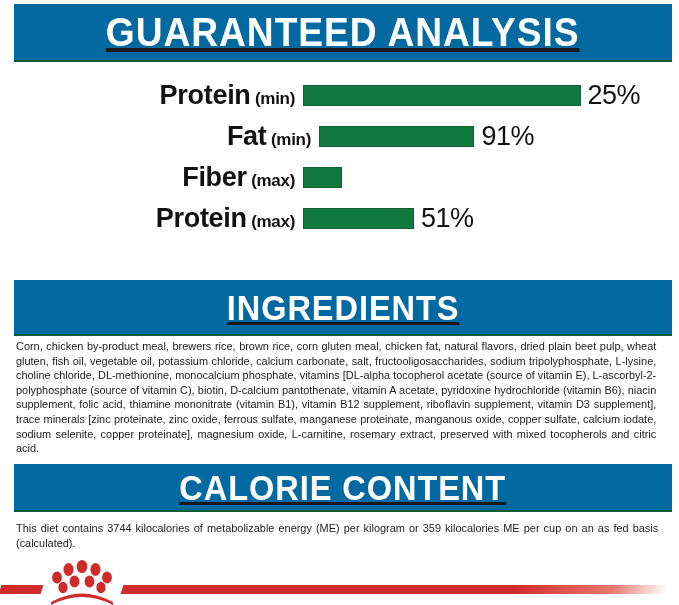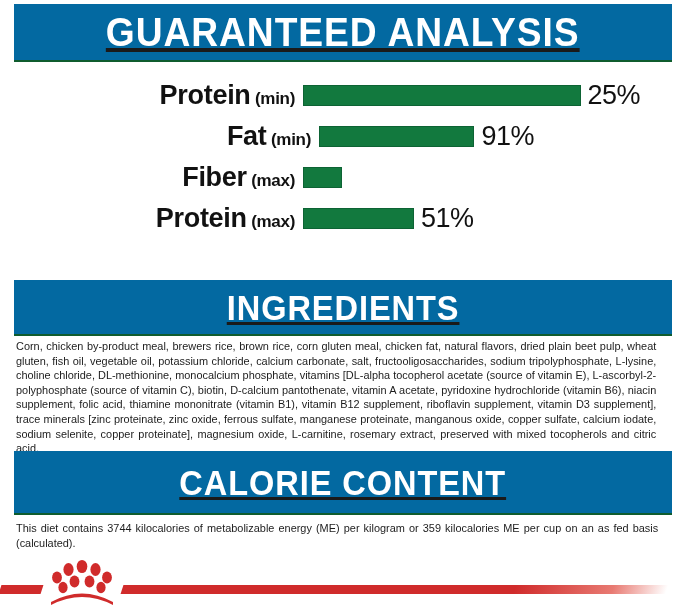--- a/index.html
+++ b/index.html
@@ -39,21 +39,21 @@
     transform: scaleX(0.93);
     white-space: nowrap;
   }
 
   #band-guaranteed { top: 4px; height: 58px; }
   #band-guaranteed .band-title { font-size: 40px; }
 
   #band-ingredients { top: 280px; height: 56px; }
   #band-ingredients .band-title { font-size: 35px; }
 
-  #band-calorie { top: 451px; height: 64px; }
+  #band-calorie { top: 464px; height: 48px; }
   #band-calorie .band-title { font-size: 35px; }
 
   
   #analysis-chart {
     position: absolute;
     left: 0;
     top: 76px;
     width: 679px;
     height: 165px;
   }

